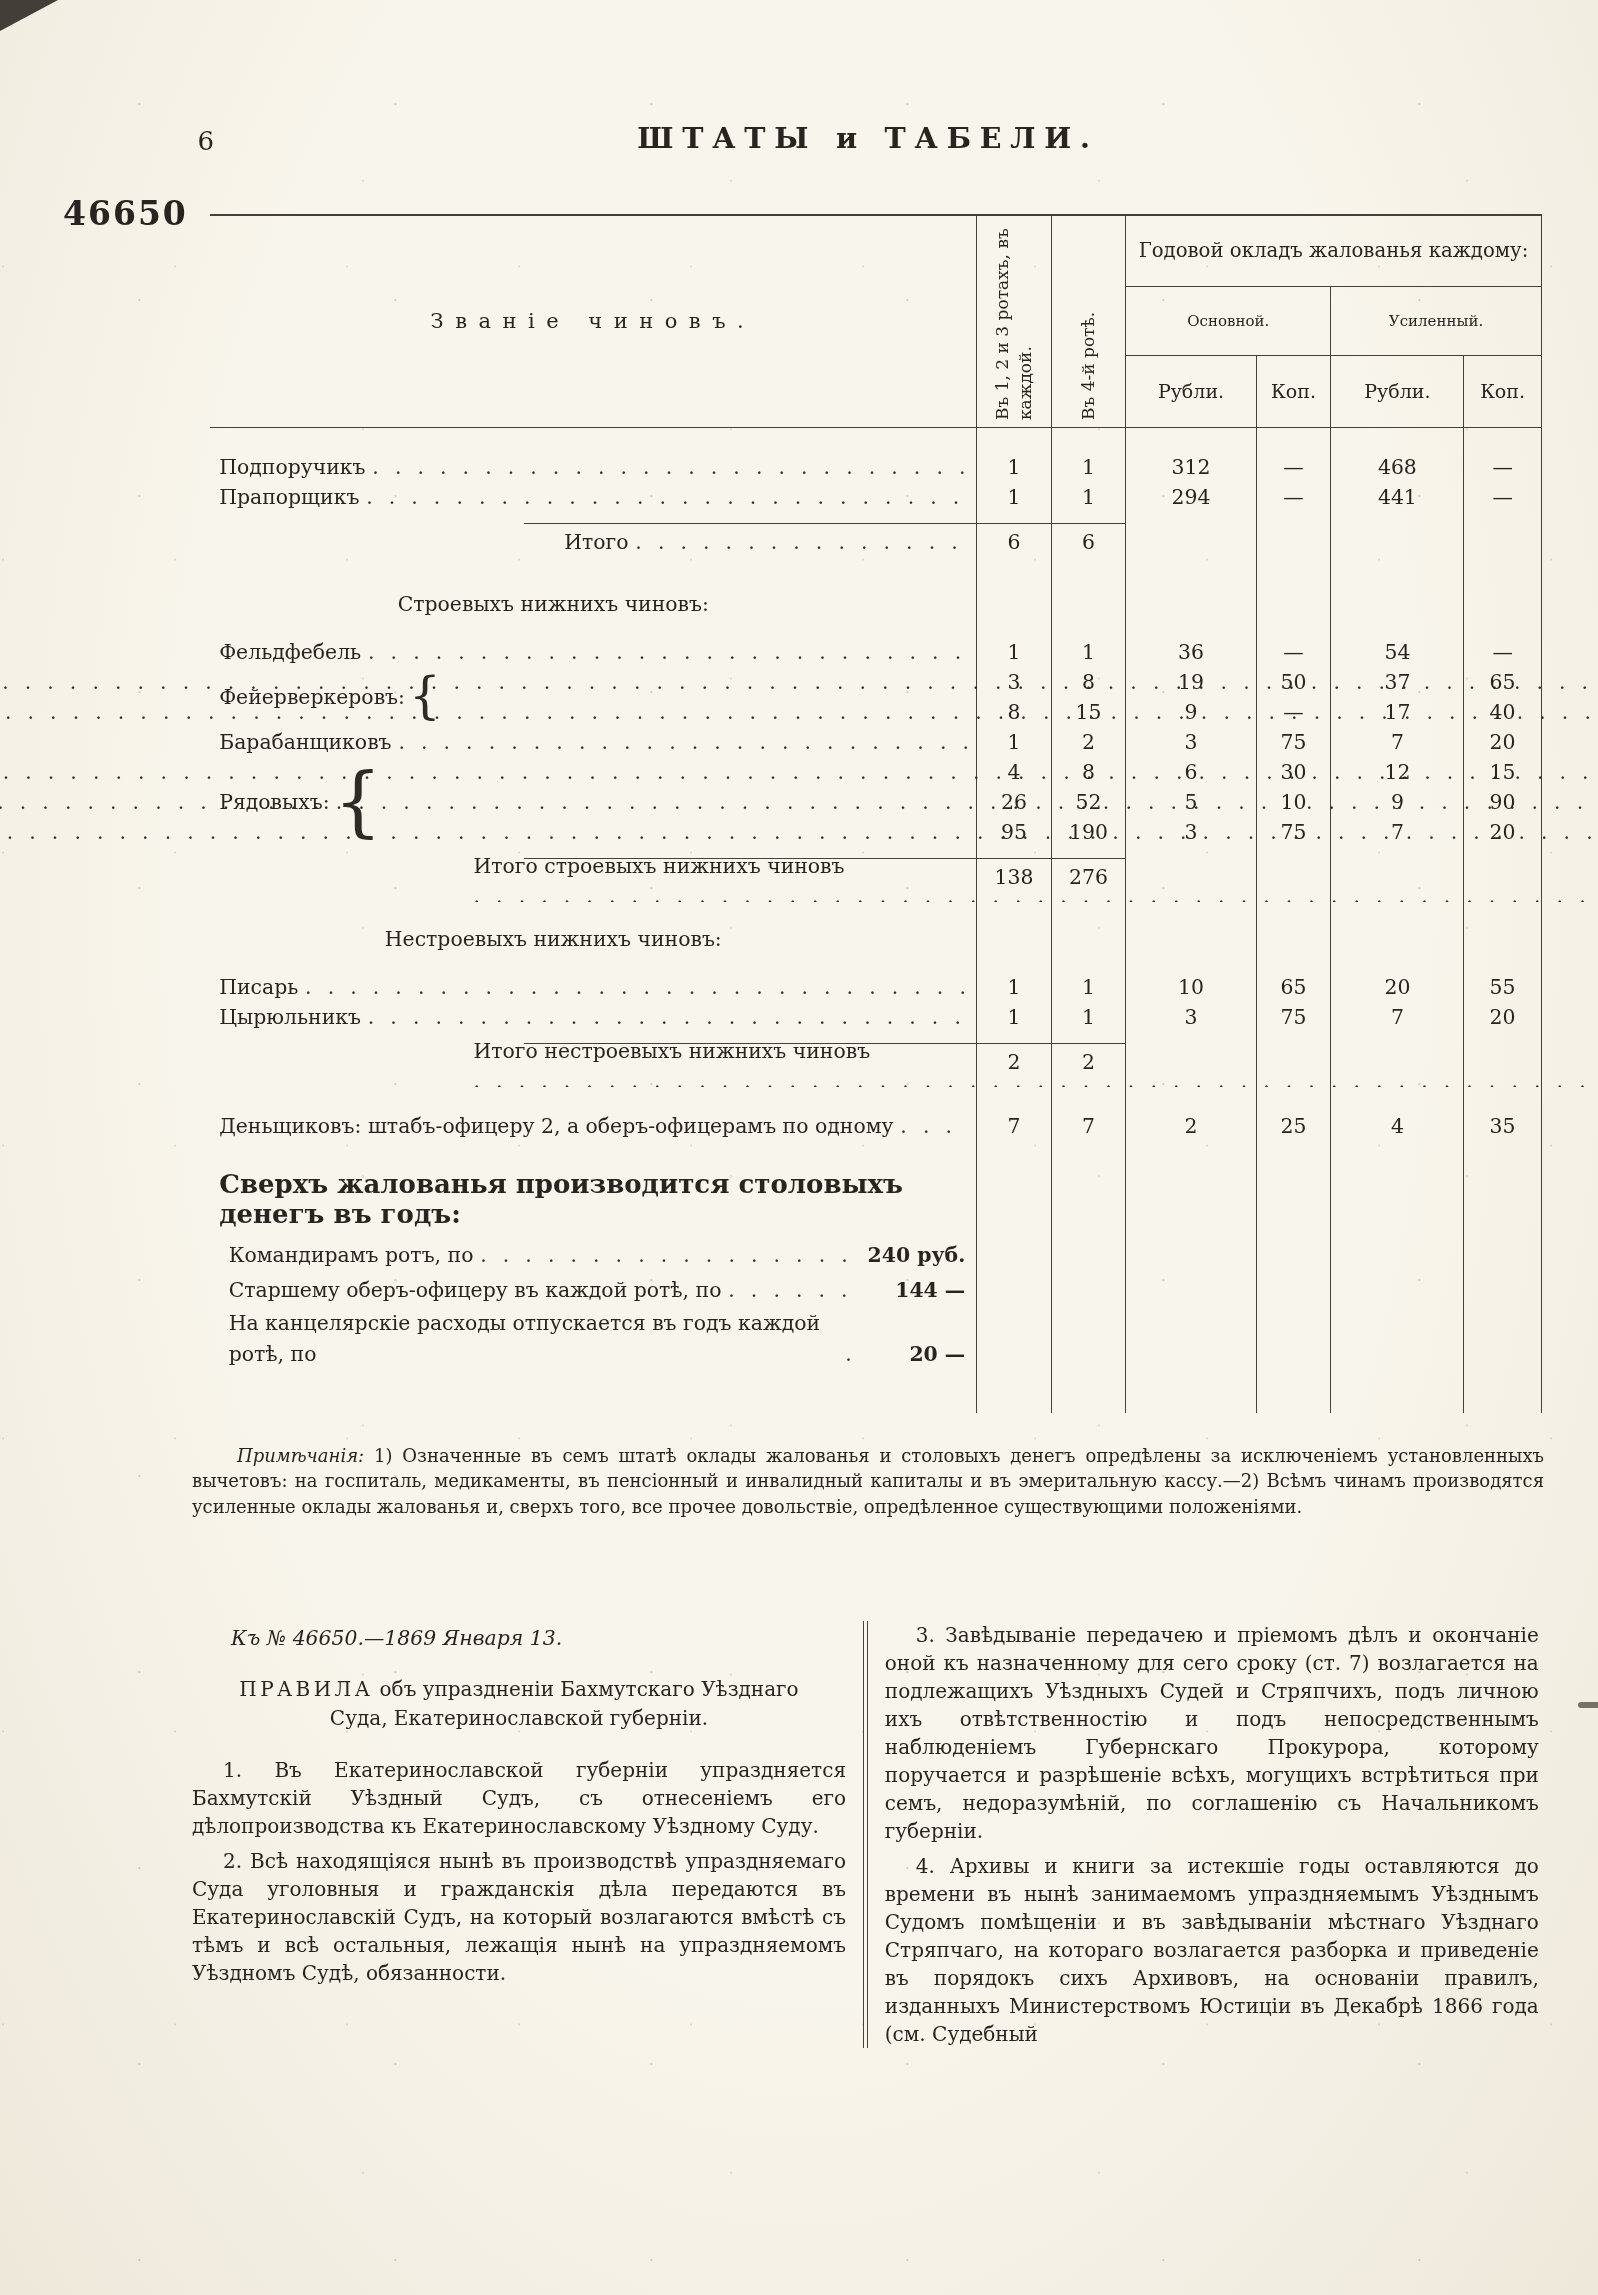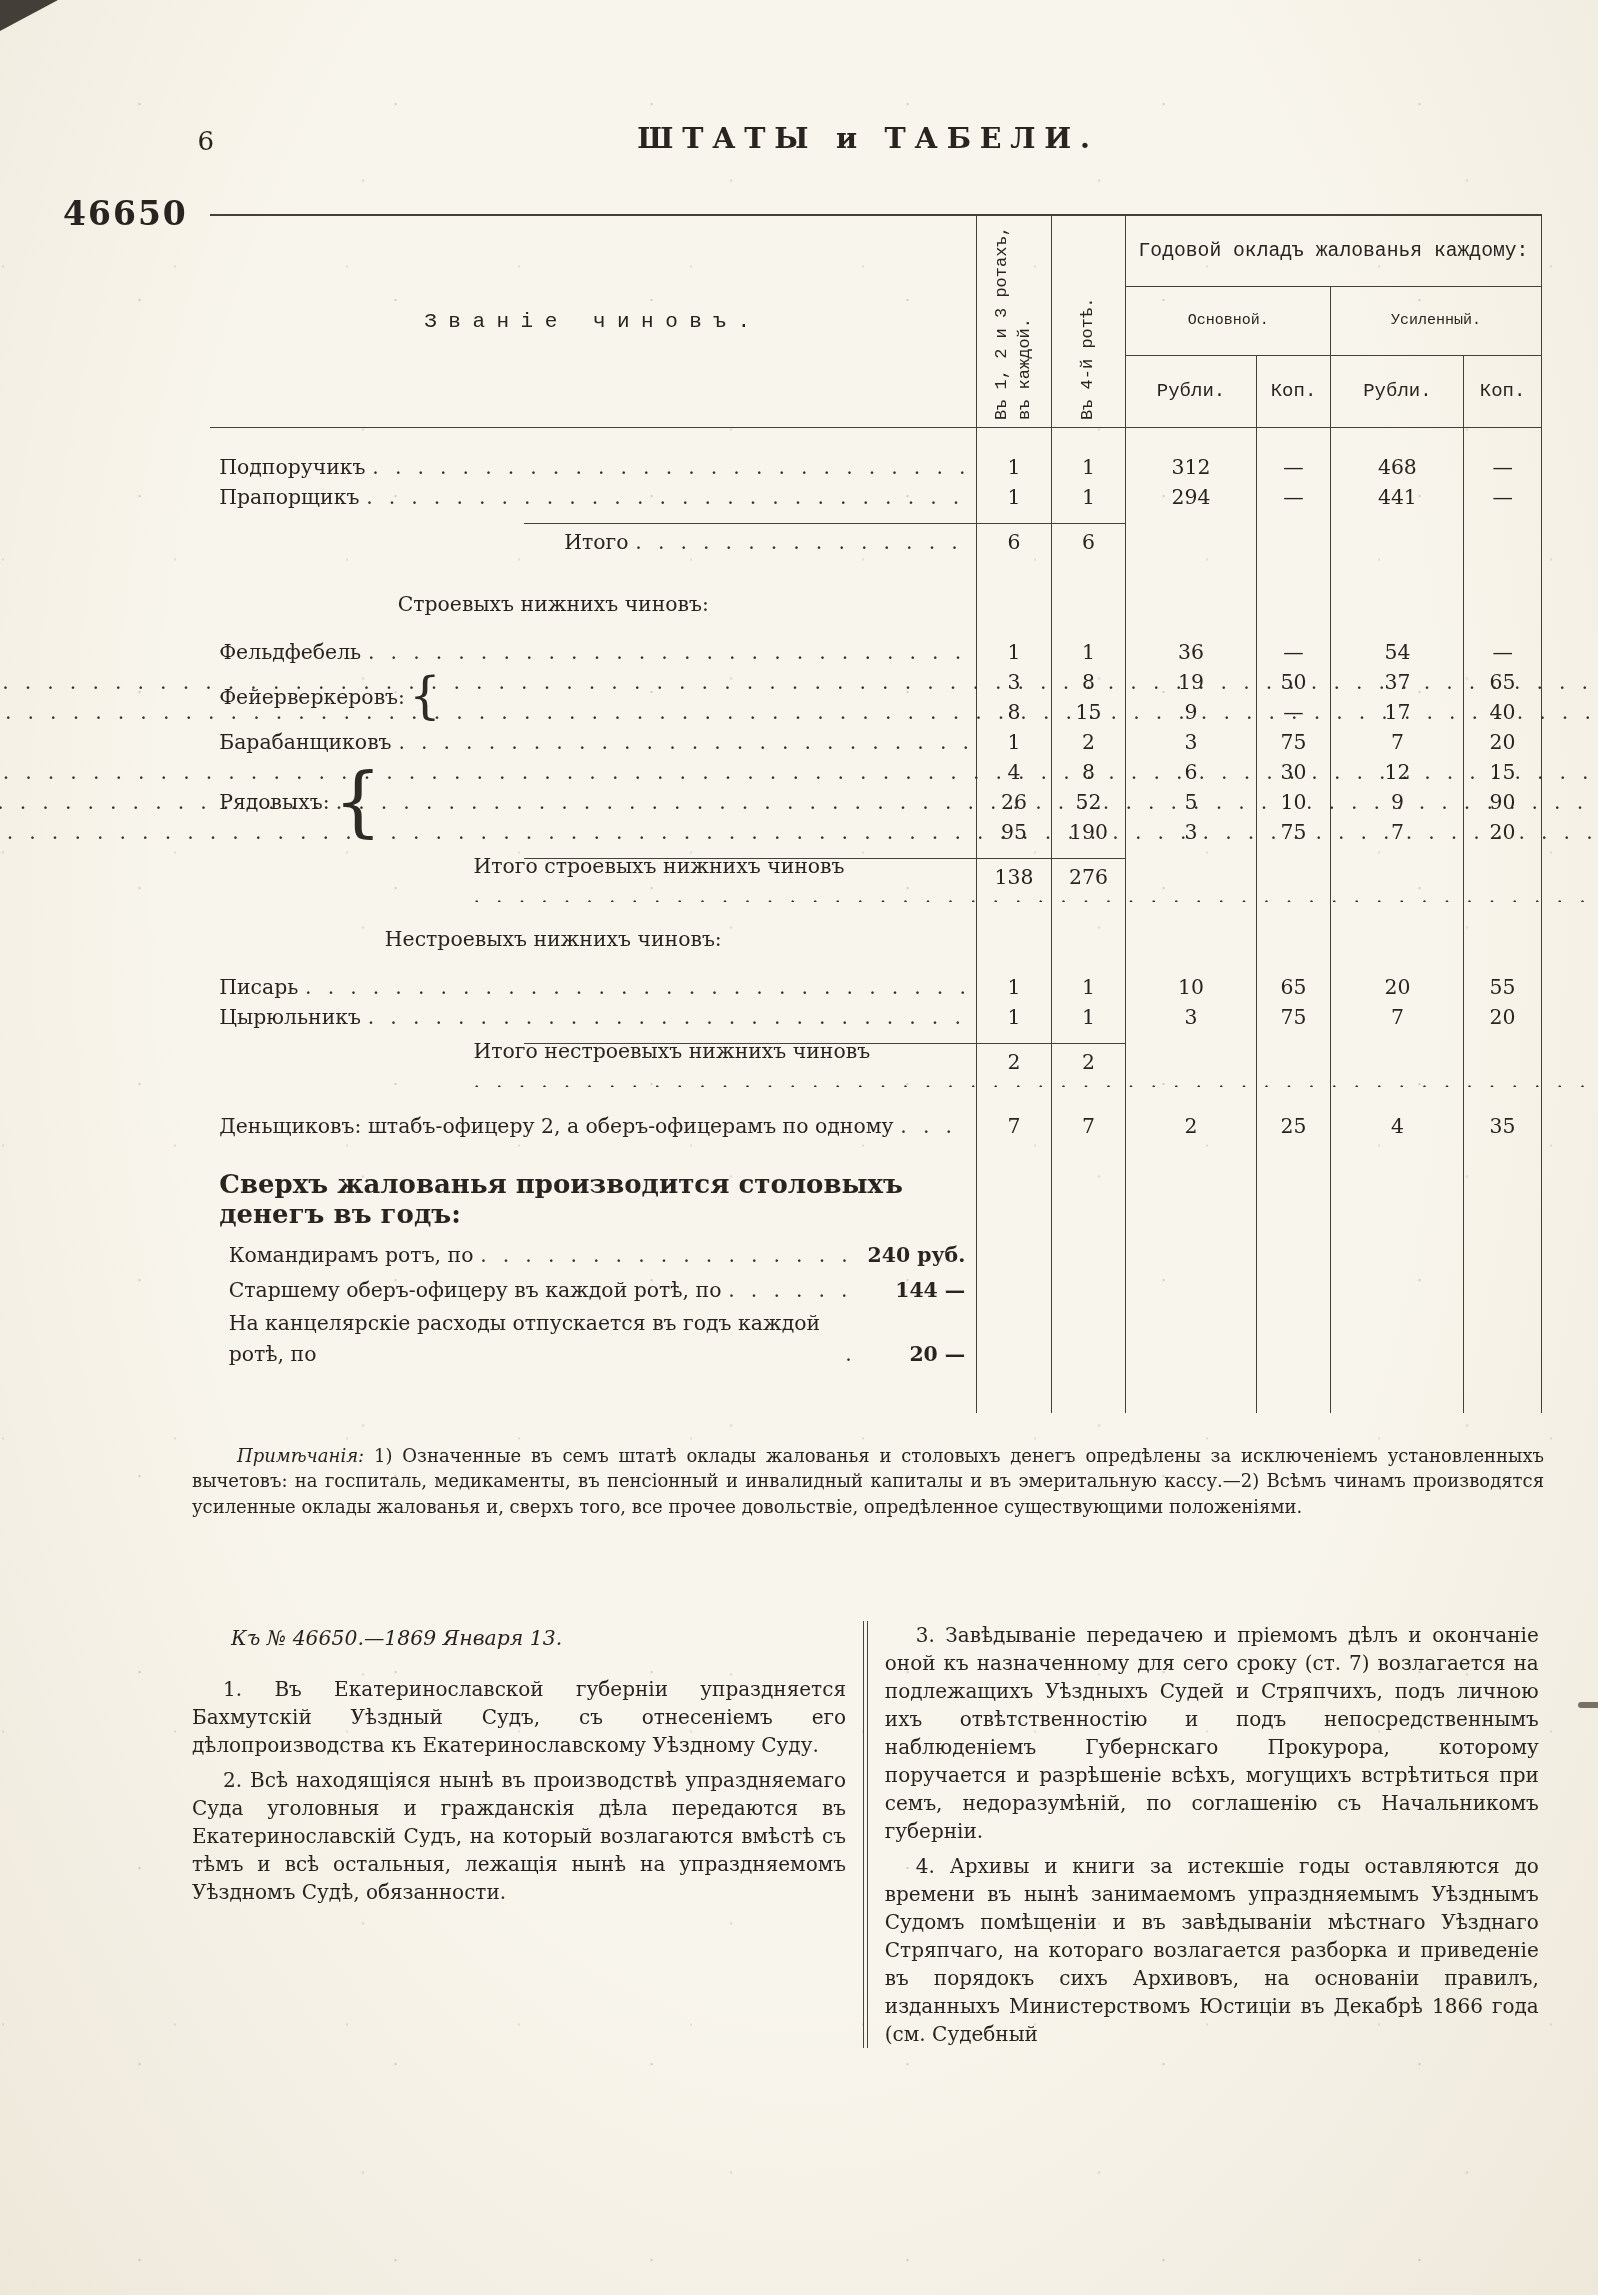--- a/index.html
+++ b/index.html
@@ -56,21 +56,21 @@
     width:1332px;margin:45px 0 0 17.7px;
     border-collapse:collapse;table-layout:fixed;
     border-top:2px solid var(--rule);
     font-size:20.4px;
   }
   .staff-table th,.staff-table td{
     padding:0;margin:0;font-weight:normal;vertical-align:middle;
     border-right:1.4px solid var(--rule);
   }
   
-  .staff-table thead th{text-align:center;font-family:Liberation Mono, monospace;}
+  .staff-table thead th{text-align:center;}
   th.h-rank{
     font-size:21px;letter-spacing:11.5px;border-bottom:1.4px solid var(--rule);
   }
   th.h-vert{border-bottom:1.4px solid var(--rule);vertical-align:bottom;}
   .vert-text{
     writing-mode:vertical-rl;transform:rotate(180deg);
     font-size:17px;line-height:1.35;text-align:left;
     height:201px;margin:0 auto;padding-top:6.8px;
   }
   th.h-salary{height:71px;font-size:19.7px;border-bottom:1.4px solid var(--rule);}
@@ -512,20 +512,23 @@
     </tbody>
   </table>
 
   <div class="note">
     <i>Примѣчанія:</i><span> 1) Означенные въ семъ штатѣ оклады жалованья и столовыхъ денегъ опредѣлены за исключеніемъ установленныхъ вычетовъ: на госпиталь, медикаменты, въ пенсіонный и инвалидный капиталы и въ эмеритальную кассу.—2) Всѣмъ чинамъ производятся усиленные оклады жалованья и, сверхъ того, все прочее довольствіе, опредѣленное существующими положеніями.</span>
   </div>
 
   <div class="article">
     <div class="col-left">
       <div class="reference">Къ № 46650.—1869 Января 13.</div>
+      <div class="article-title">
+        <span class="title-caps">ПРАВИЛА</span><span> объ упраздненіи Бахмутскаго Уѣзднаго Суда, Екатеринославской губерніи.</span>
+      </div>
       <p>1. Въ Екатеринославской губерніи упраздняется Бахмутскій Уѣздный Судъ, съ отнесеніемъ его дѣлопроизводства къ Екатеринославскому Уѣздному Суду.</p>
       <p>2. Всѣ находящіяся нынѣ въ производствѣ упраздняемаго Суда уголовныя и гражданскія дѣла передаются въ Екатеринославскій Судъ, на который возлагаются вмѣстѣ съ тѣмъ и всѣ остальныя, лежащія нынѣ на упраздняемомъ Уѣздномъ Судѣ, обязанности.</p>
     </div>
     <div class="col-divider"></div>
     <div class="col-right">
       <p>3. Завѣдываніе передачею и пріемомъ дѣлъ и окончаніе оной къ назначенному для сего сроку (ст. 7) возлагается на подлежащихъ Уѣздныхъ Судей и Стряпчихъ, подъ личною ихъ отвѣтственностію и подъ непосредственнымъ наблюденіемъ Губернскаго Прокурора, которому поручается и разрѣшеніе всѣхъ, могущихъ встрѣтиться при семъ, недоразумѣній, по соглашенію съ Начальникомъ губерніи.</p>
       <p>4. Архивы и книги за истекшіе годы оставляются до времени въ нынѣ занимаемомъ упраздняемымъ Уѣзднымъ Судомъ помѣщеніи и въ завѣдываніи мѣстнаго Уѣзднаго Стряпчаго, на котораго возлагается разборка и приведеніе въ порядокъ сихъ Архивовъ, на основаніи правилъ, изданныхъ Министерствомъ Юстиціи въ Декабрѣ 1866 года (см. Судебный</p>
     </div>
   </div>
 

